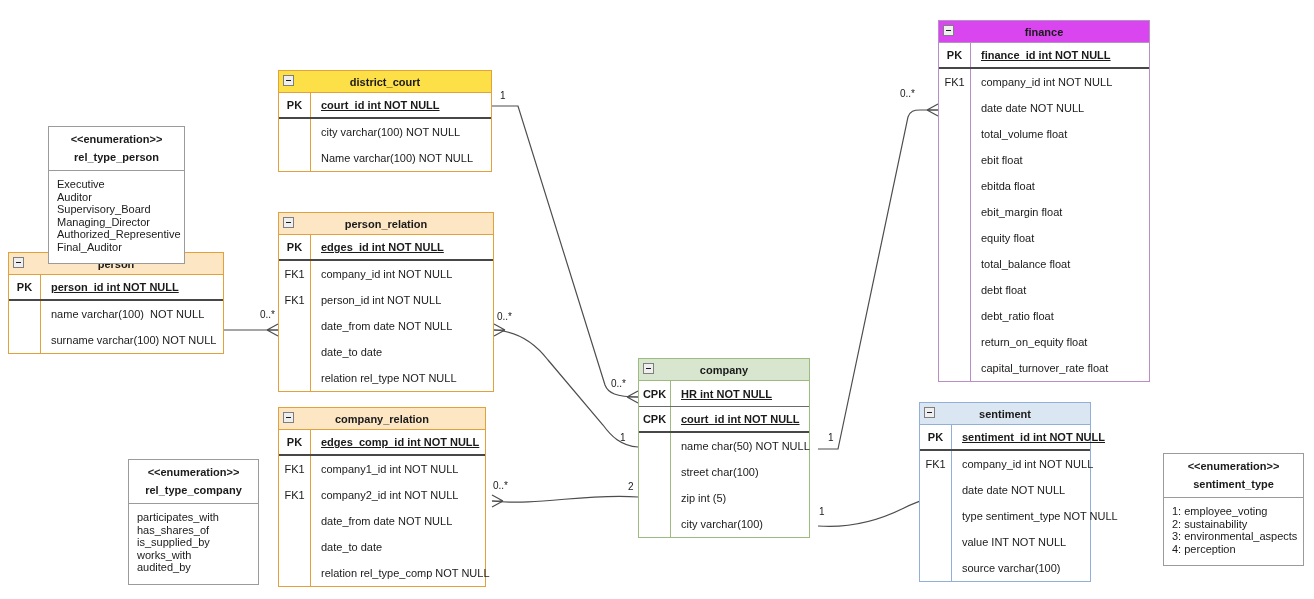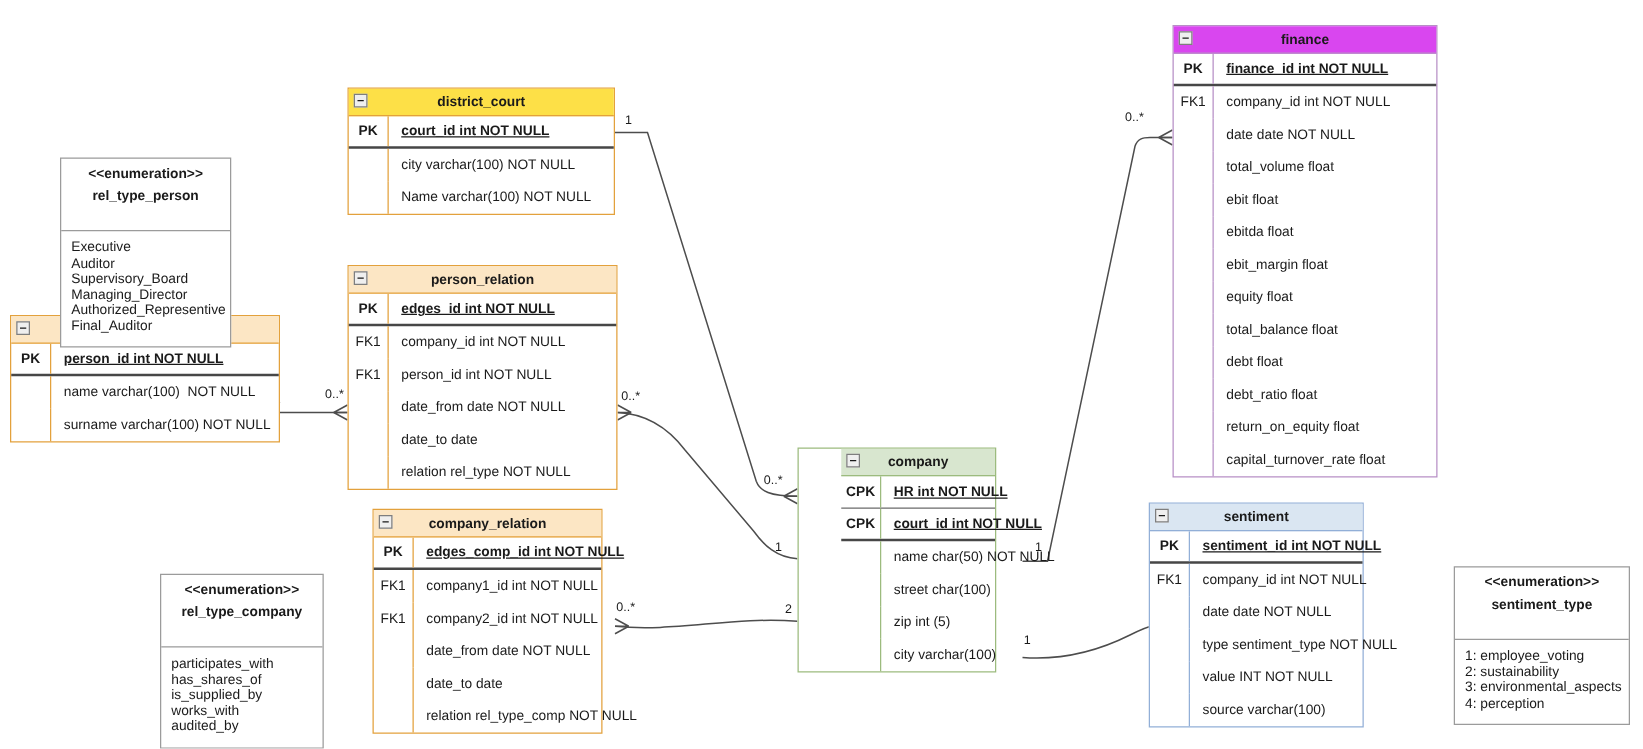--- a/index.html
+++ b/index.html
@@ -13,21 +13,21 @@
   .minus{width:5px;height:1px;background:#1a1a1a;}
   .tname{flex:1;text-align:center;font-weight:bold;font-size:11px;color:#1a1a1a;}
   .row{display:flex;height:26px;align-items:center;font-size:11px;color:#1a1a1a;box-sizing:border-box;}
   .tag{width:32px;align-self:stretch;display:flex;align-items:center;justify-content:center;border-right:1px solid #888;flex:none;box-sizing:border-box;}
   .tag.b{font-weight:bold;}
   .txt{padding-left:10px;white-space:pre;}
   .row.key .txt{font-weight:bold;text-decoration:underline;}
   .row.key{border-bottom:1px solid #6b6b6b;}
   .row.key.last{border-bottom:2px solid #474747;}
   .enum-box{position:absolute;background:#ffffff;border:1px solid #9b9b9b;box-sizing:border-box;}
-  .ehead{padding:6px 2px 20px;text-align:center;border-bottom:1px solid #9b9b9b;}
+  .ehead{padding:6px 2px 6px;text-align:center;border-bottom:1px solid #9b9b9b;}
   .stereo{font-size:11px;font-weight:bold;line-height:13px;color:#1a1a1a;}
   .ename{font-size:11px;font-weight:bold;line-height:13px;margin-top:5px;color:#1a1a1a;}
   .ebody{padding:7px 8px 10px;}
   .eitem{font-size:11px;line-height:12.5px;color:#1a1a1a;white-space:pre;}
 </style>
 </head>
 <body>
 
 <div id="canvas">
   <svg id="connectors" width="1314" height="599" viewBox="0 0 1314 599">
@@ -123,21 +123,21 @@
         </div>
         <div class="row">
           <span class="tag" style="border-right-color: rgb(227, 161, 60);"></span>
           <span class="txt">date_to date</span>
         </div>
         <div class="row">
           <span class="tag" style="border-right-color: rgb(227, 161, 60);"></span>
           <span class="txt">relation rel_type NOT NULL</span>
         </div>
       </div>
-      <div class="erd-table" style="left: 278px; top: 407px; width: 184px; border-color: rgb(227, 161, 60); margin-left: 20px;">
+      <div class="erd-table" style="left: 278px; top: 407px; width: 208px; border-color: rgb(227, 161, 60);">
         <div class="thead" style="background: rgb(252, 230, 196); border-bottom-color: rgb(227, 161, 60);">
           <div class="collapse">
             <div class="minus"></div>
           </div>
           <span class="tname">company_relation</span>
         </div>
         <div class="row key last">
           <span class="tag b" style="border-right-color: rgb(227, 161, 60);">PK</span>
           <span class="txt">edges_comp_id int NOT NULL</span>
         </div>
@@ -155,21 +155,21 @@
         </div>
         <div class="row">
           <span class="tag" style="border-right-color: rgb(227, 161, 60);"></span>
           <span class="txt">date_to date</span>
         </div>
         <div class="row">
           <span class="tag" style="border-right-color: rgb(227, 161, 60);"></span>
           <span class="txt">relation rel_type_comp NOT NULL</span>
         </div>
       </div>
-      <div class="erd-table" style="left: 638px; top: 358px; width: 159px; border-color: rgb(156, 187, 126); padding-left: 34px;">
+      <div class="erd-table" style="left: 638px; top: 358px; width: 172px; border-color: rgb(156, 187, 126);">
         <div class="thead" style="background: rgb(216, 230, 207); border-bottom-color: rgb(156, 187, 126);">
           <div class="collapse">
             <div class="minus"></div>
           </div>
           <span class="tname">company</span>
         </div>
         <div class="row key">
           <span class="tag b" style="border-right-color: rgb(156, 187, 126);">CPK</span>
           <span class="txt">HR int NOT NULL</span>
         </div>

